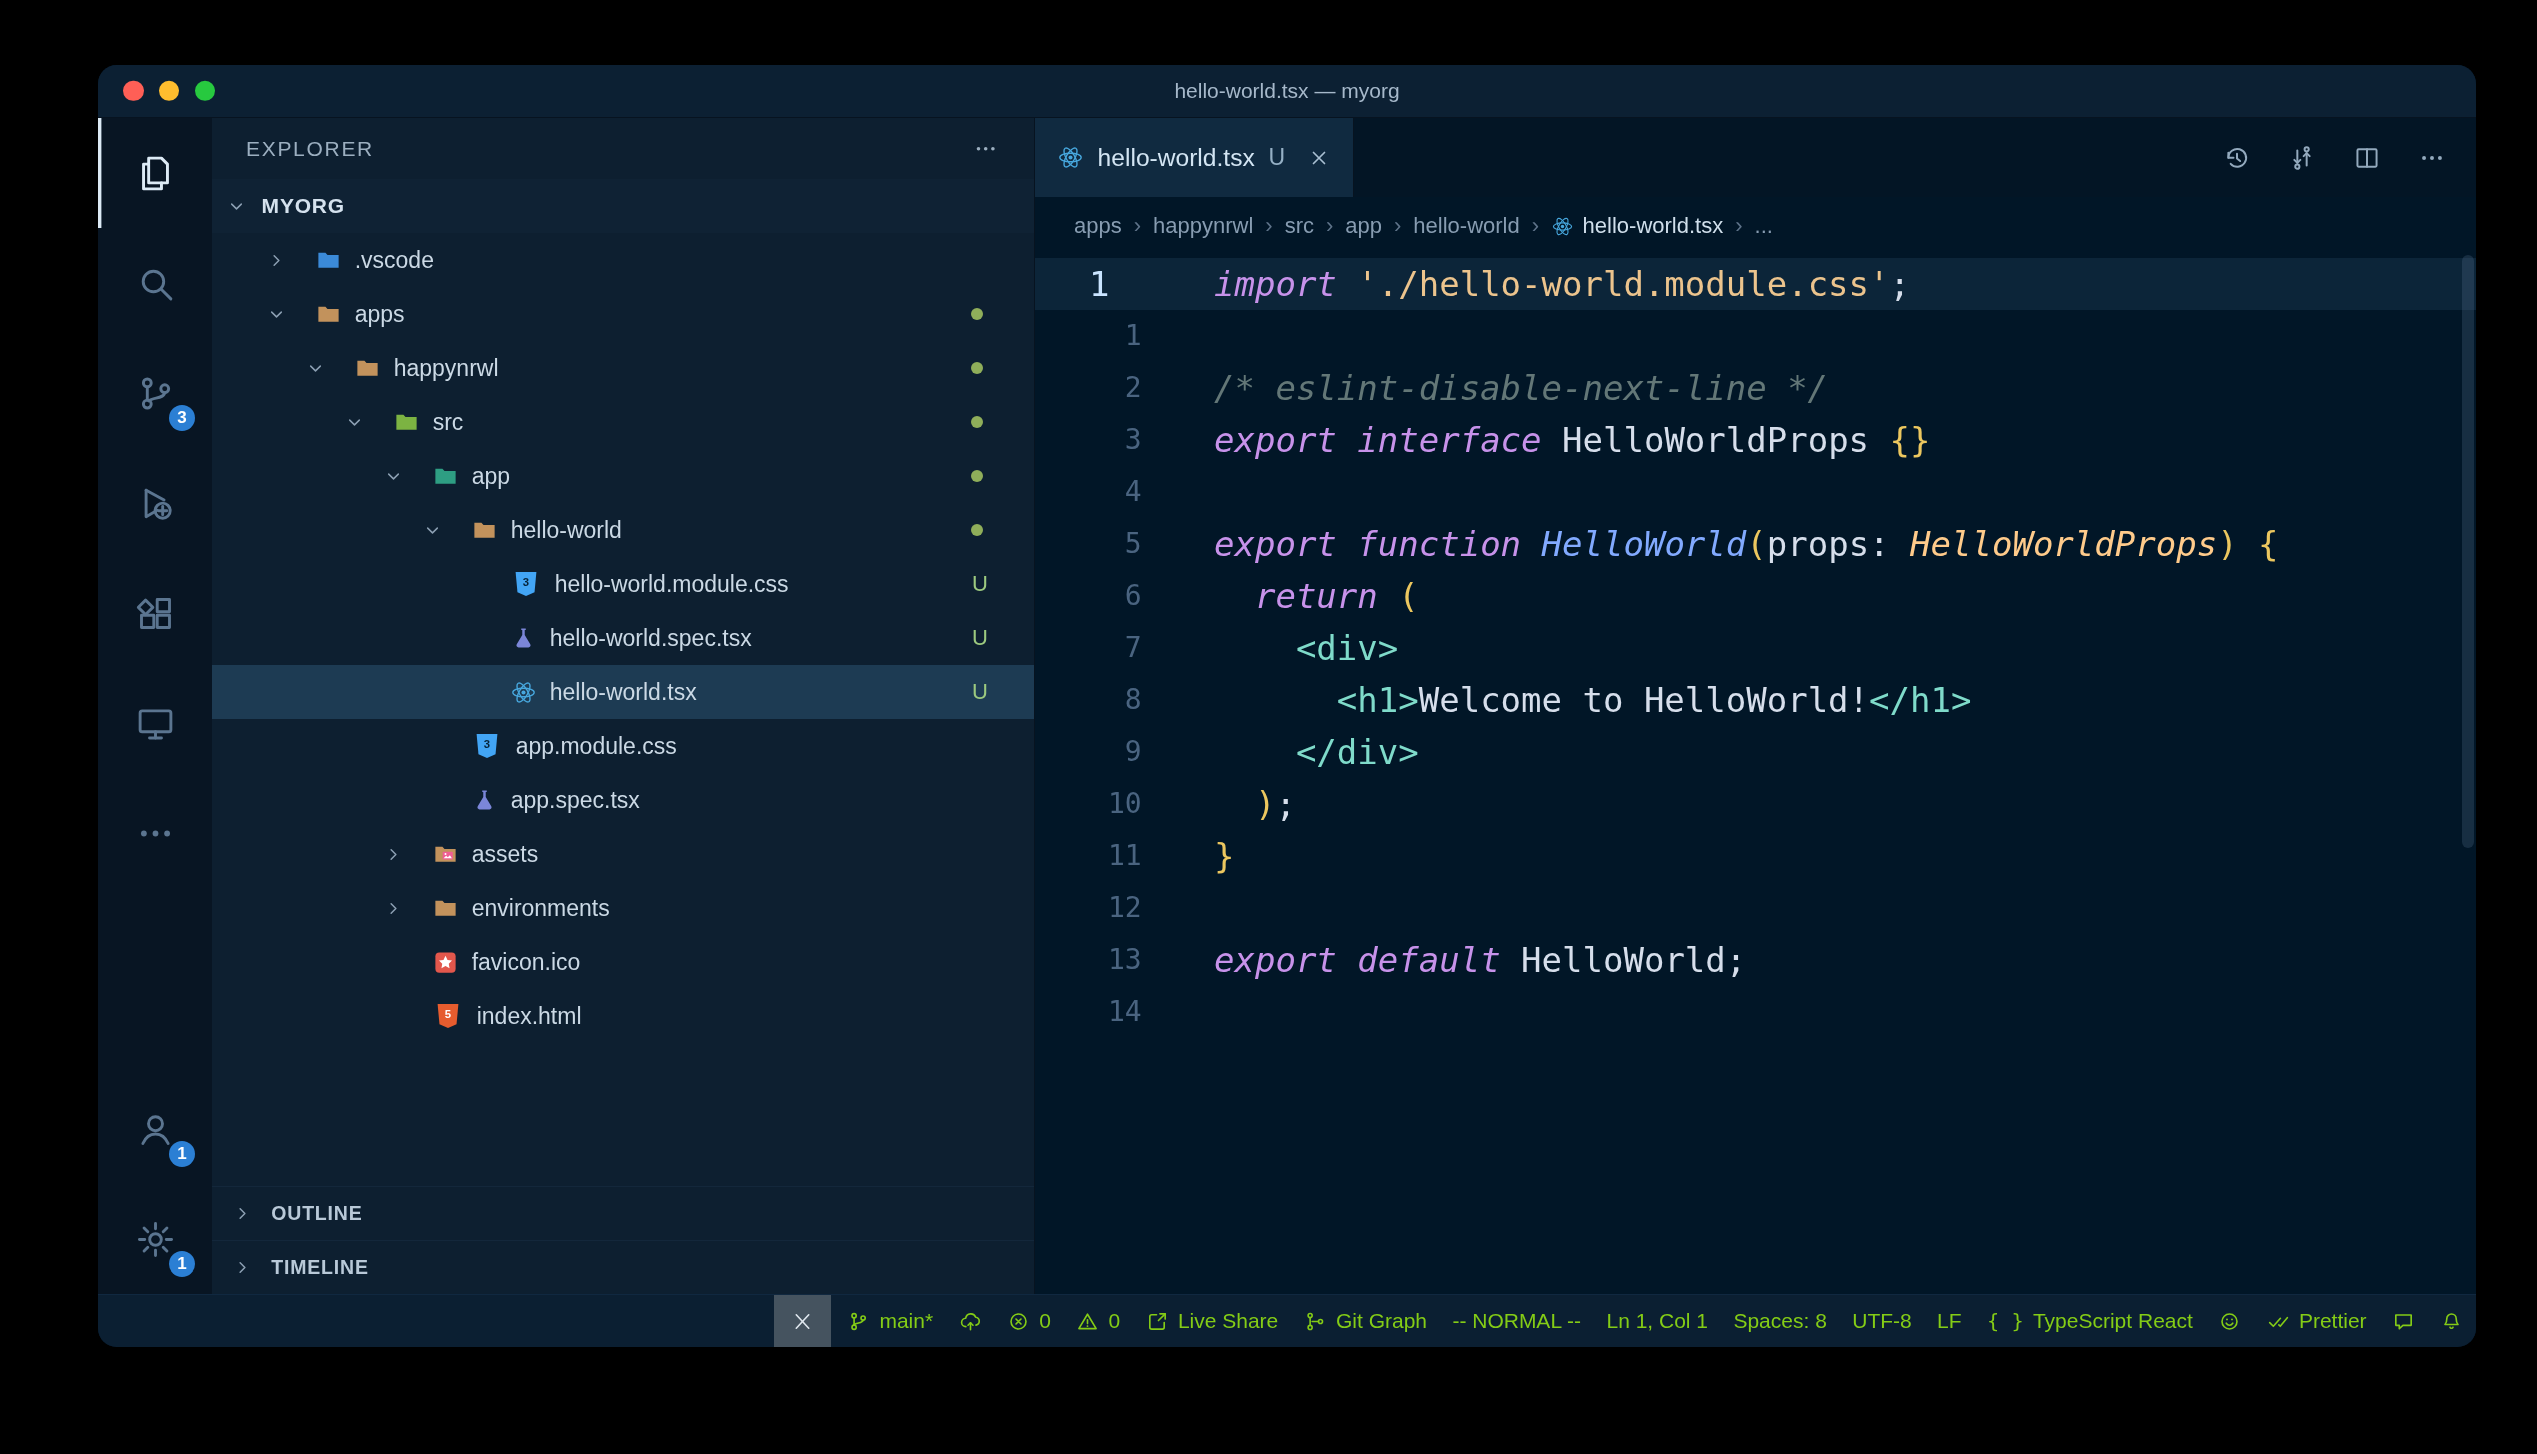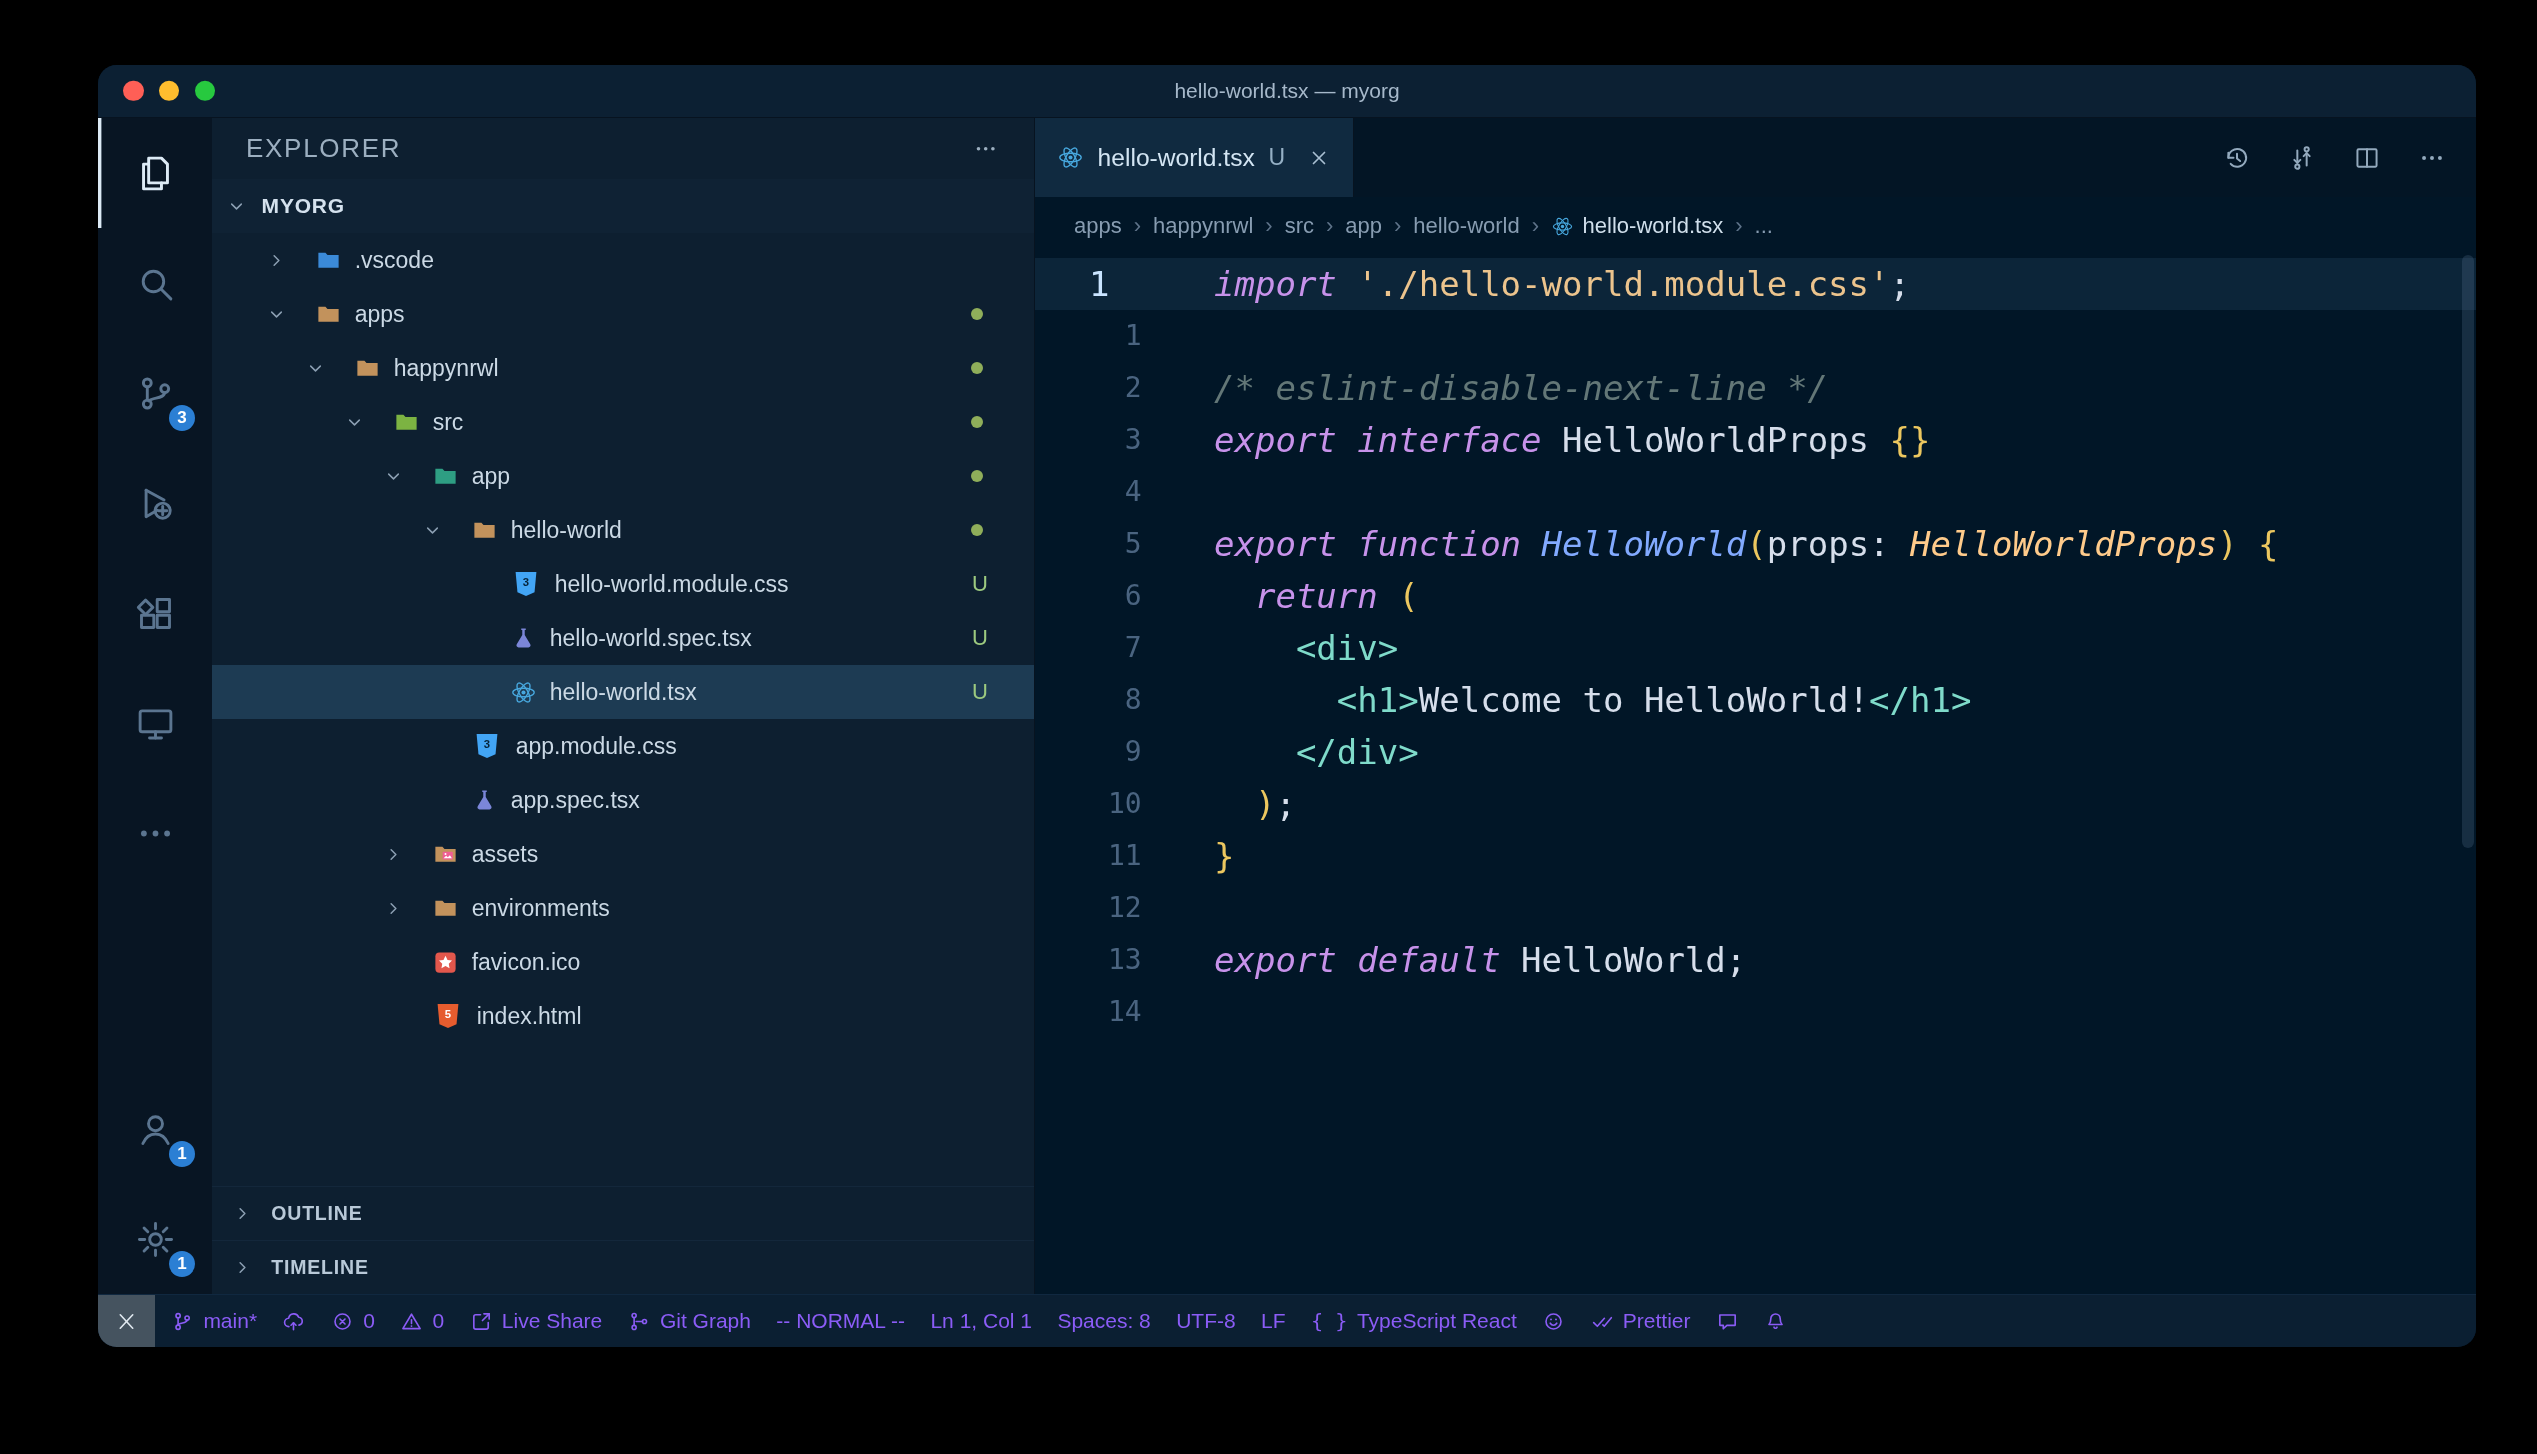--- a/index.html
+++ b/index.html
@@ -17,21 +17,21 @@
   .main{flex:1;display:flex;min-height:0}
   .activitybar{width:114px;background:#081523;flex:none;display:flex;flex-direction:column}
   .ab-bottom{margin-top:auto}
   .ab-item{height:110px;display:flex;align-items:center;justify-content:center;position:relative;color:#5b7590;cursor:pointer}
   .ab-item.active{color:#dceaf5;box-shadow:inset 3.4px 0 0 #dceaf5}
   .ab-item .icon{font-size:41px}
   .ab-badge{position:absolute;right:17px;bottom:17px;min-width:26px;height:26px;padding:0 5.1px;border-radius:13.6px;background:#2b7fd4;color:#fff;font-size:17px;display:flex;align-items:center;justify-content:center;font-weight:bold}
   
   .sidebar{width:823px;background:#0d1f30;flex:none;display:flex;flex-direction:column;border-right:0.8px solid #071320;min-height:0}
   .sidebar-header{height:61px;flex:none;display:flex;align-items:center;justify-content:space-between;padding:0 36px 0 34px}
-  .sidebar-header .label{font-size:26px;color:#9cafc0;letter-spacing:1.7px}
+  .sidebar-header .label{font-size:21px;color:#9cafc0;letter-spacing:1.7px}
   .sidebar-header .icon{font-size:25.4px;color:#9cafc0;cursor:pointer}
   .tree{flex:none}
   .tree-row{height:54px;display:flex;align-items:center;font-size:23px;color:#cbd9e5;cursor:pointer}
   .tree-row.selected{background:#1d3b53}
   .tree-row.workspace{background:#0f2234;font-weight:bold;font-size:21px;letter-spacing:0.8px;color:#d5e2ee}
   .chev{width:49px;flex:none;display:flex;align-items:center;color:#8ca0b3;font-size:21px}
   .ficon{font-size:27px;margin-right:12.7px;flex:none;display:flex}
   .rlabel{white-space:nowrap}
   .gitbadge{margin-left:auto;margin-right:46px;font-size:22px;color:#9cc97f}
   .dot{margin-left:auto;margin-right:51px;width:12px;height:12px;border-radius:50%;background:#8fae5a}
@@ -63,21 +63,21 @@
   .tok-str{color:#ecc48d}
   .tok-pn{color:#d6deeb}
   .tok-cm{color:#637777;font-style:italic}
   .tok-fn{color:#82aaff;font-style:italic}
   .tok-ty{color:#ffcb8b;font-style:italic}
   .tok-tag{color:#7fdbca}
   .tok-txt{color:#d6deeb}
   .tok-br{color:#ecc75f}
   .scrollbar-thumb{position:absolute;top:0;right:2.5px;width:12px;height:593px;background:rgba(103,134,165,.22);border-radius:6px;cursor:pointer}
   
-  .statusbar{height:53px;background:#0b1f32;border-top:0.8px solid #102840;display:flex;align-items:center;justify-content:flex-start;flex:none;font-size:21px;color:#8b5cf6}
+  .statusbar{height:53px;background:#0b1f32;border-top:0.8px solid #102840;display:flex;align-items:center;justify-content:flex-end;flex:none;font-size:21px;color:#84cc16}
   .sb-left,.sb-right{display:flex;align-items:center;height:100%}
   .sb-item{display:flex;align-items:center;gap:9.3px;padding:0 12.7px;height:100%;cursor:pointer;white-space:nowrap}
   .sb-item .icon{font-size:23px;display:flex}
   .sb-item.boxed{background:#45535f;color:#dfe7ee;padding:0 17px;margin-right:3.4px}
   .sb-right{}
   .icon-text{font-family:"DejaVu Sans Mono",monospace;font-size:20.3px}
 </style>
 </head>
 <body>
 

